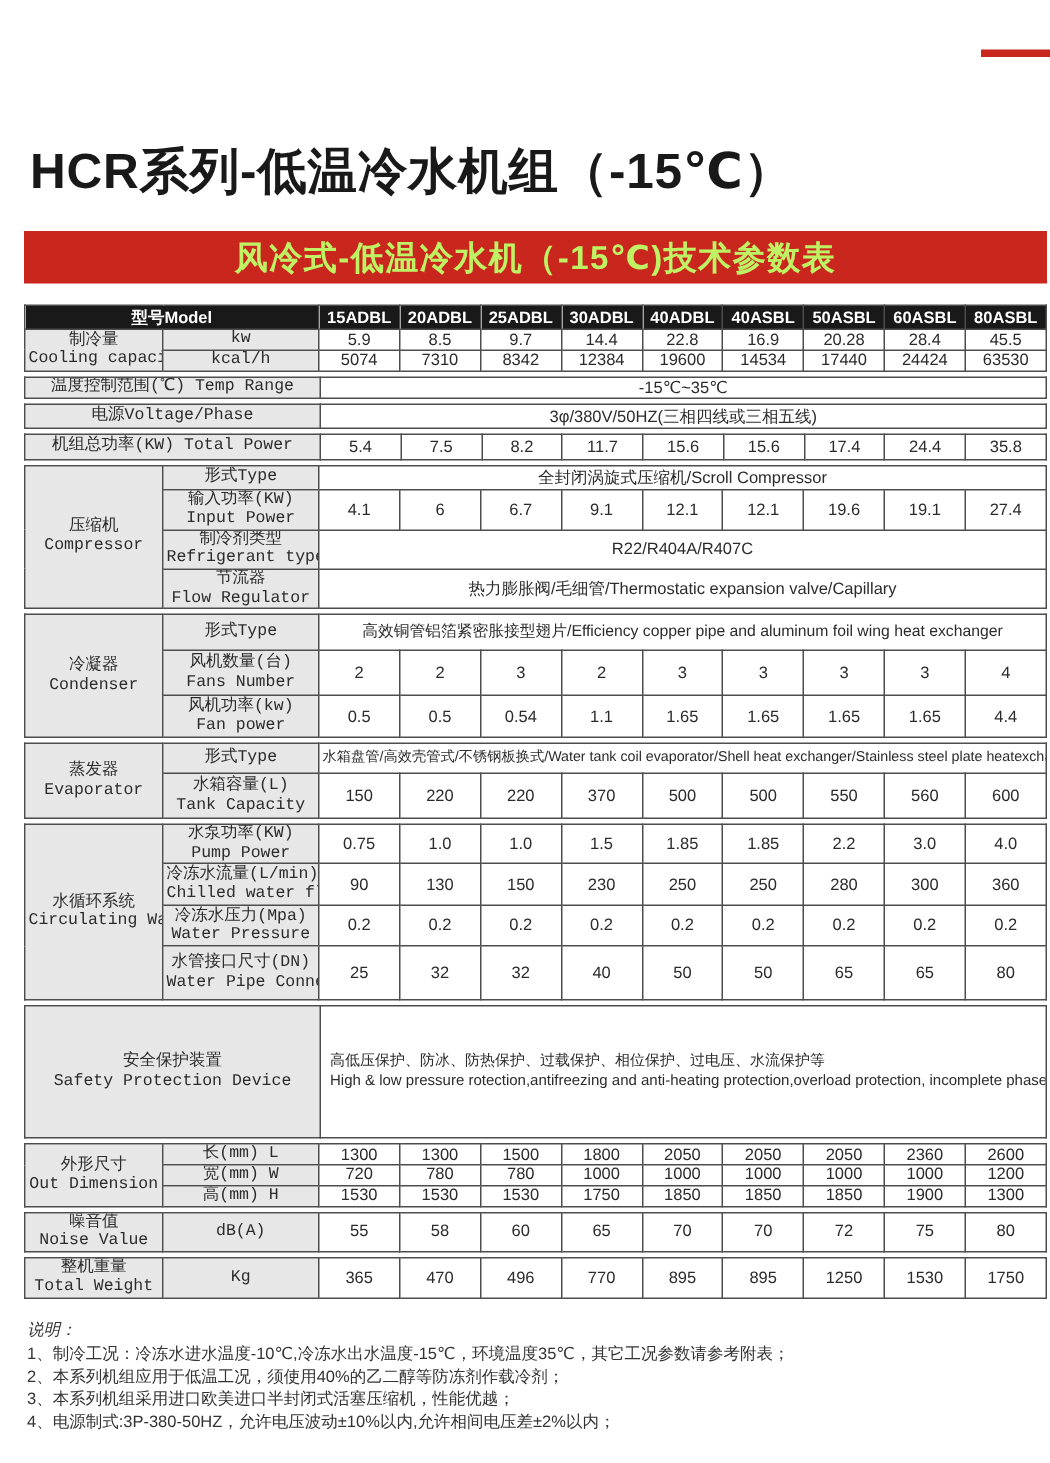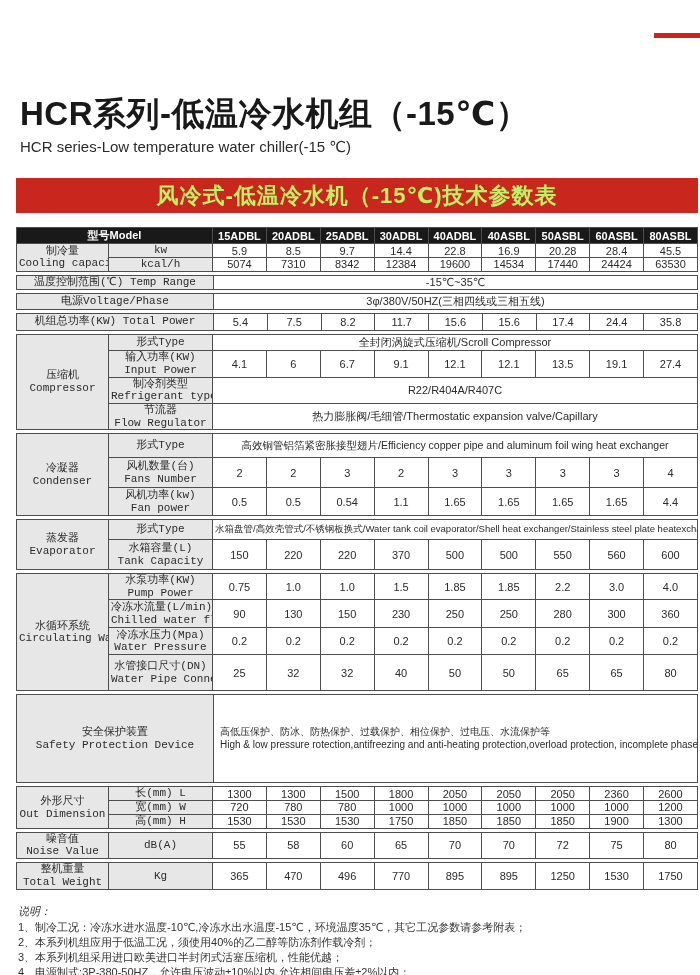--- a/index.html
+++ b/index.html
@@ -32,21 +32,20 @@
   .notes .nh{margin-bottom:1px;font-style:italic;}
 </style>
 </head>
 <body>
 
 <div class="corner-dash"></div>
 
 <div class="content">
 
   <div class="page-title">HCR系列-低温冷水机组（-15℃）</div>
-  <div class="page-subtitle">HCR series-Low temperature water chiller(-15 ℃)</div>
   <div class="banner">风冷式-低温冷水机（-15℃)技术参数表</div>
 
   <div class="spec-wrap">
 
     <table>
       <colgroup>
           <col style="width:92px">
           <col style="width:104px">
           <col span="9">
         </colgroup>
@@ -160,21 +159,21 @@
         <td class="sub">
           <span class="cn">输入功率(KW)</span>
           <span class="en">Input Power</span>
         </td>
       <td>4.1</td>
             <td>6</td>
             <td>6.7</td>
             <td>9.1</td>
             <td>12.1</td>
             <td>12.1</td>
-            <td>13.5</td>
+            <td>19.6</td>
             <td>19.1</td>
             <td>27.4</td>
           </tr>
       <tr style="height:24px">
         <td class="sub">
           <span class="cn">制冷剂类型</span>
           <span class="en">Refrigerant type</span>
         </td>
         <td colspan="9" class="wrap">R22/R404A/R407C</td>
       </tr>

